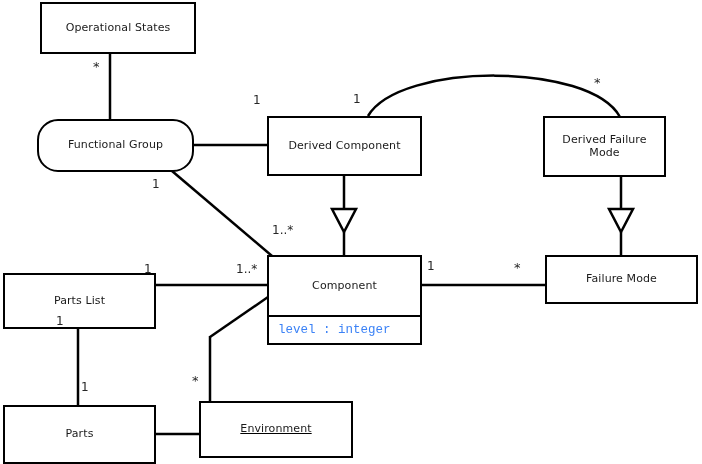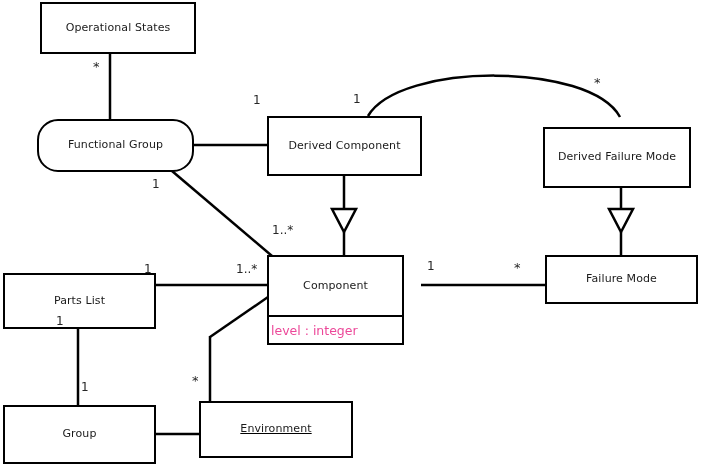--- a/index.html
+++ b/index.html
@@ -42,25 +42,26 @@
     color: #1a1a1a;
     letter-spacing: 0.1px;
     padding: 0 4px;
     text-align: center;
     line-height: 1.15;
   }
   .uml-attrs {
     border-top: 2px solid #000000;
     display: flex;
     align-items: center;
-    padding-left: 2px;
+    padding-left: 9px;
     font-size: 12.5px;
-    color: #ec4899;
+    color: #3b82f6;
     height: 26px;
     flex: 0 0 auto;
+    font-family: Liberation Mono, monospace;
   }
   .mult-label {
     position: absolute;
     font-size: 12px;
     color: #262626;
     z-index: 8;
     white-space: nowrap;
     line-height: 1;
   }
   .mult-label.star {
@@ -107,39 +108,39 @@
   </div>
 
   <div class="uml-class" style="left:37px; top:119px; width:157px; height:53px;border-radius:21px;">
     <div class="uml-name">Functional Group</div>
   </div>
 
   <div class="uml-class" style="left:267px; top:116px; width:155px; height:60px;">
     <div class="uml-name">Derived Component</div>
   </div>
 
-  <div class="uml-class" style="left:543px; top:116px; width:148px; height:61px;margin-top:11px;">
+  <div class="uml-class" style="left:543px; top:116px; width:123px; height:61px;">
     <div class="uml-name">Derived Failure Mode</div>
   </div>
 
   <div class="uml-class" style="left:3px; top:257px; width:153px; height:56px;margin-top:16px;">
     <div class="uml-name">Parts List</div>
   </div>
 
-  <div class="uml-class" style="left:267px; top:255px; width:137px; height:90px;">
+  <div class="uml-class" style="left:267px; top:255px; width:155px; height:90px;">
     <div class="uml-name">Component</div>
     <div class="uml-attrs">level : integer</div>
   </div>
 
   <div class="uml-class" style="left:545px; top:255px; width:153px; height:49px;">
     <div class="uml-name">Failure Mode</div>
   </div>
 
   <div class="uml-class" style="left:3px; top:405px; width:153px; height:59px;">
-    <div class="uml-name">Group</div>
+    <div class="uml-name">Parts</div>
   </div>
 
   <div class="uml-class" style="left:199px; top:401px; width:154px; height:57px;text-decoration:underline;">
     <div class="uml-name">Environment</div>
   </div>
 
   <div class="mult-label star" style="left:93px; top:60px;">*</div>
 
   <div class="mult-label" style="left:253px; top:94px;">1</div>
 

